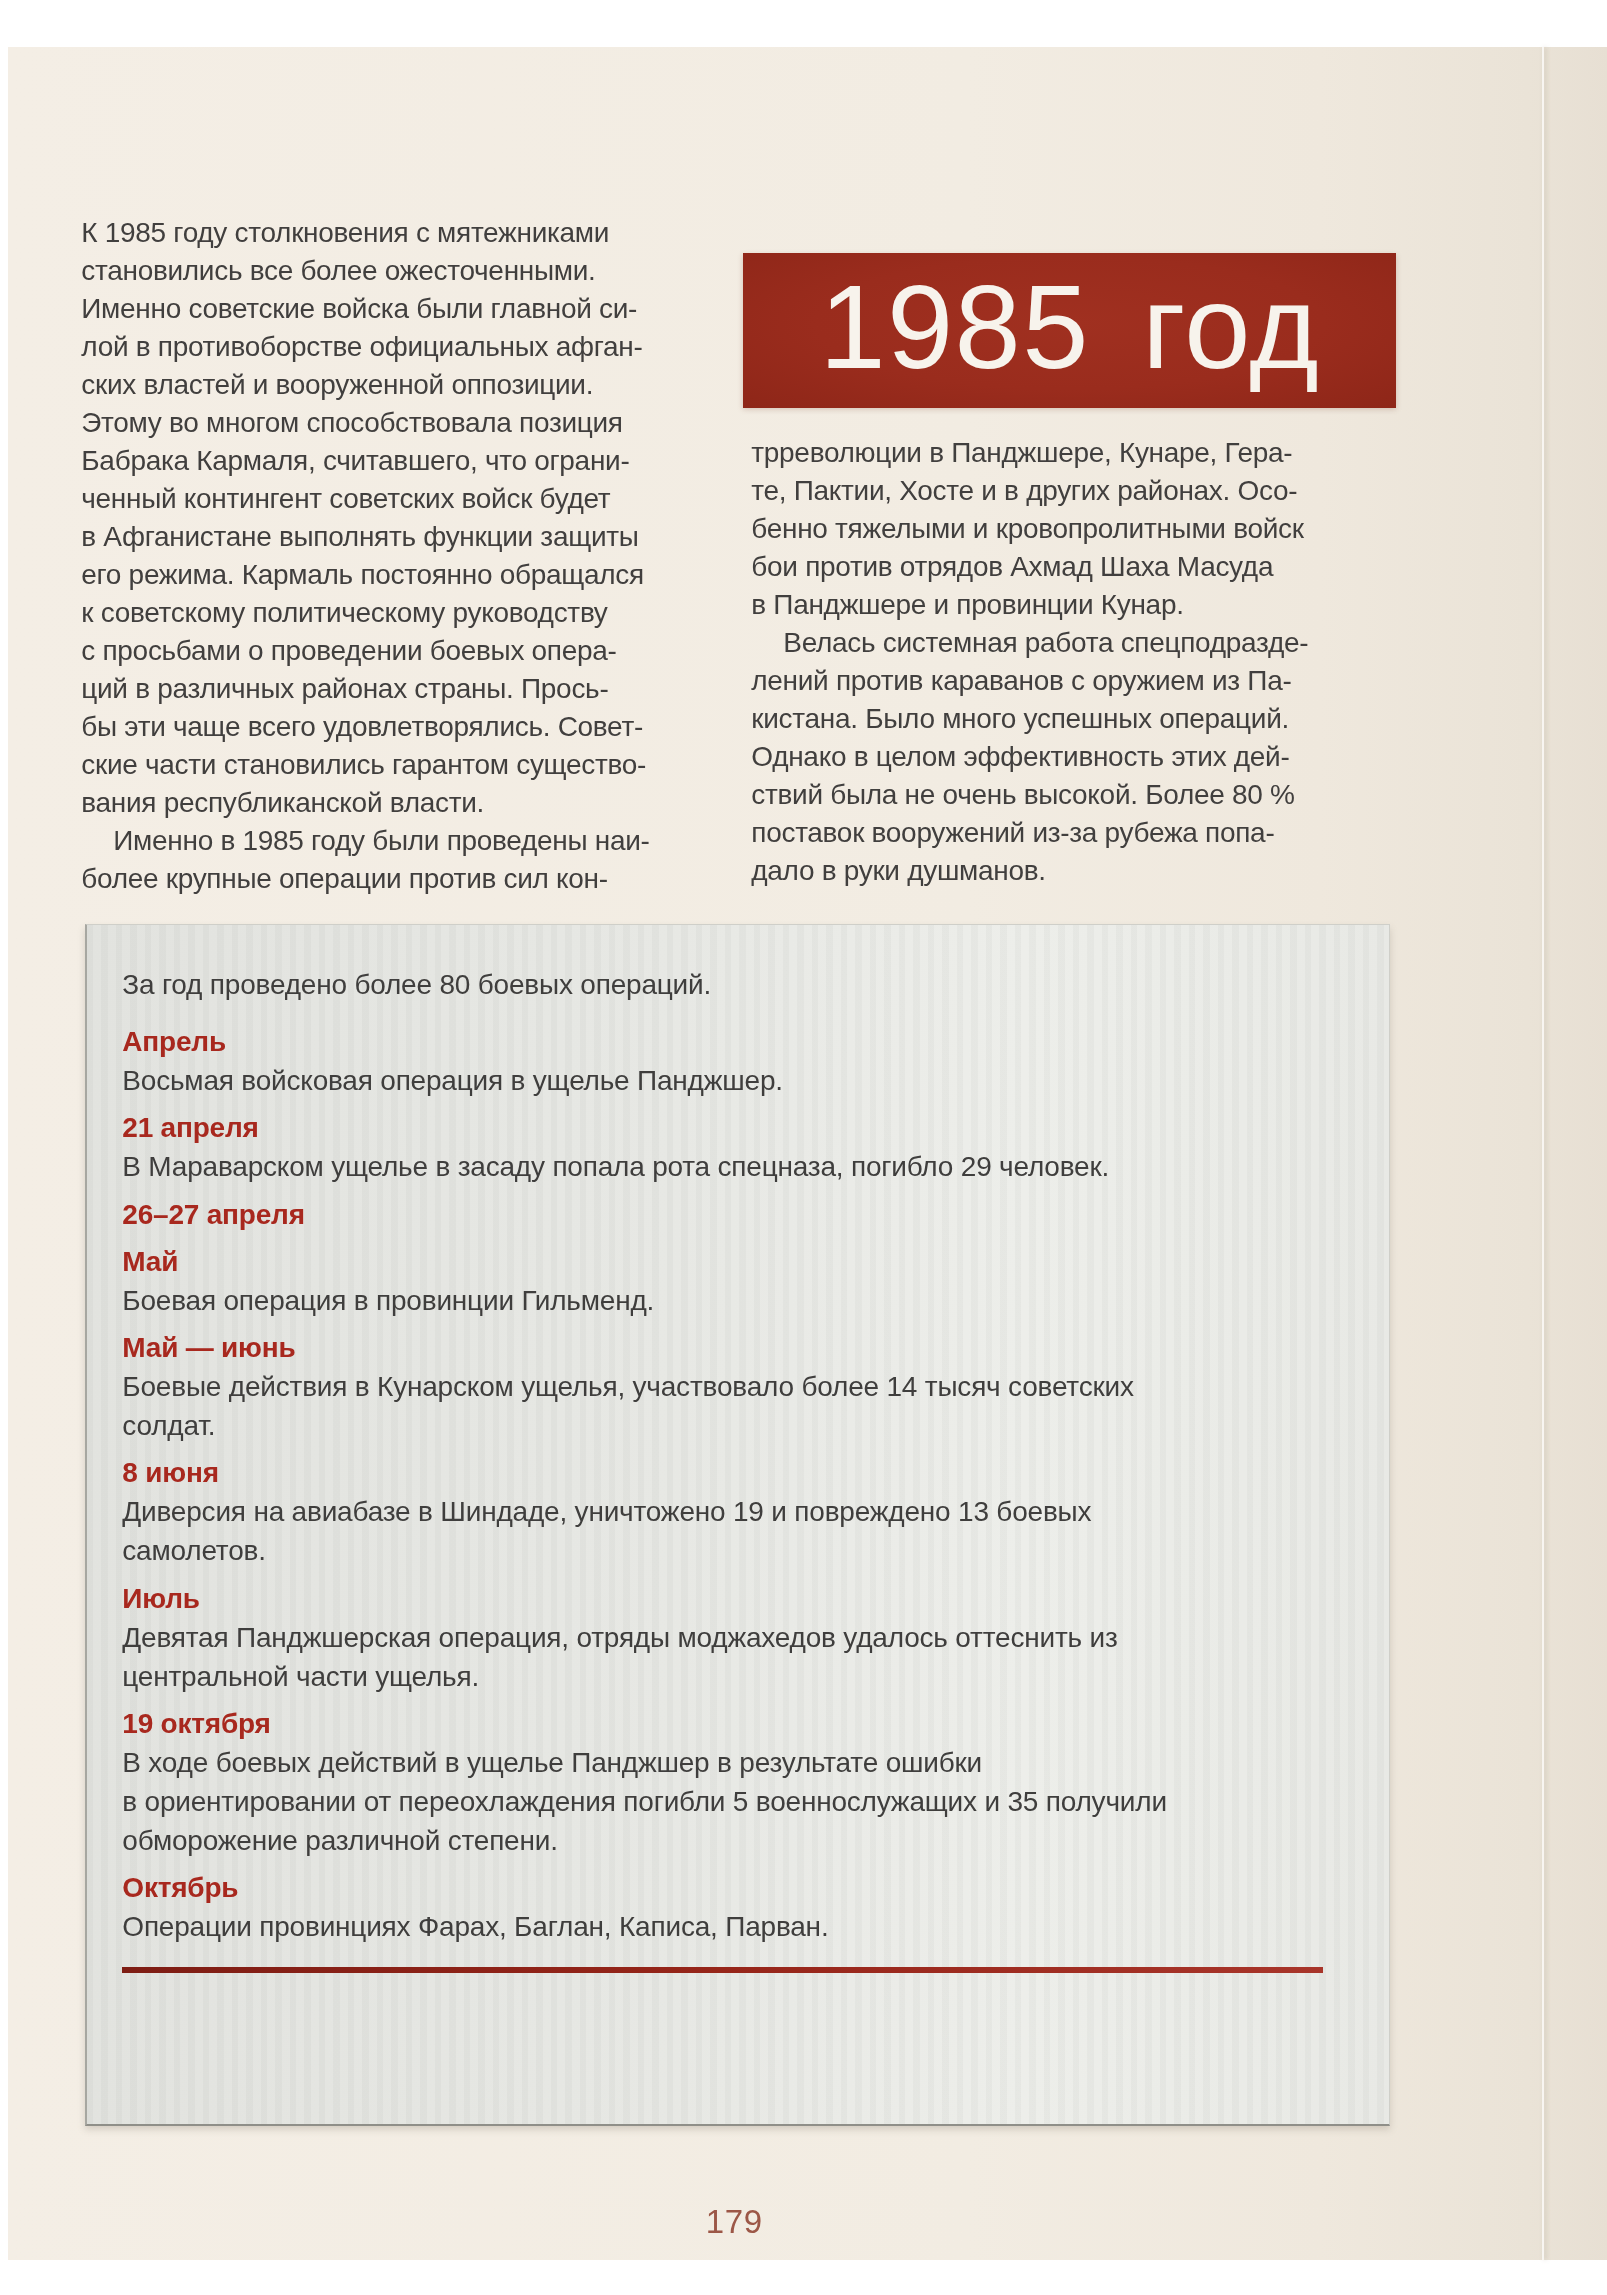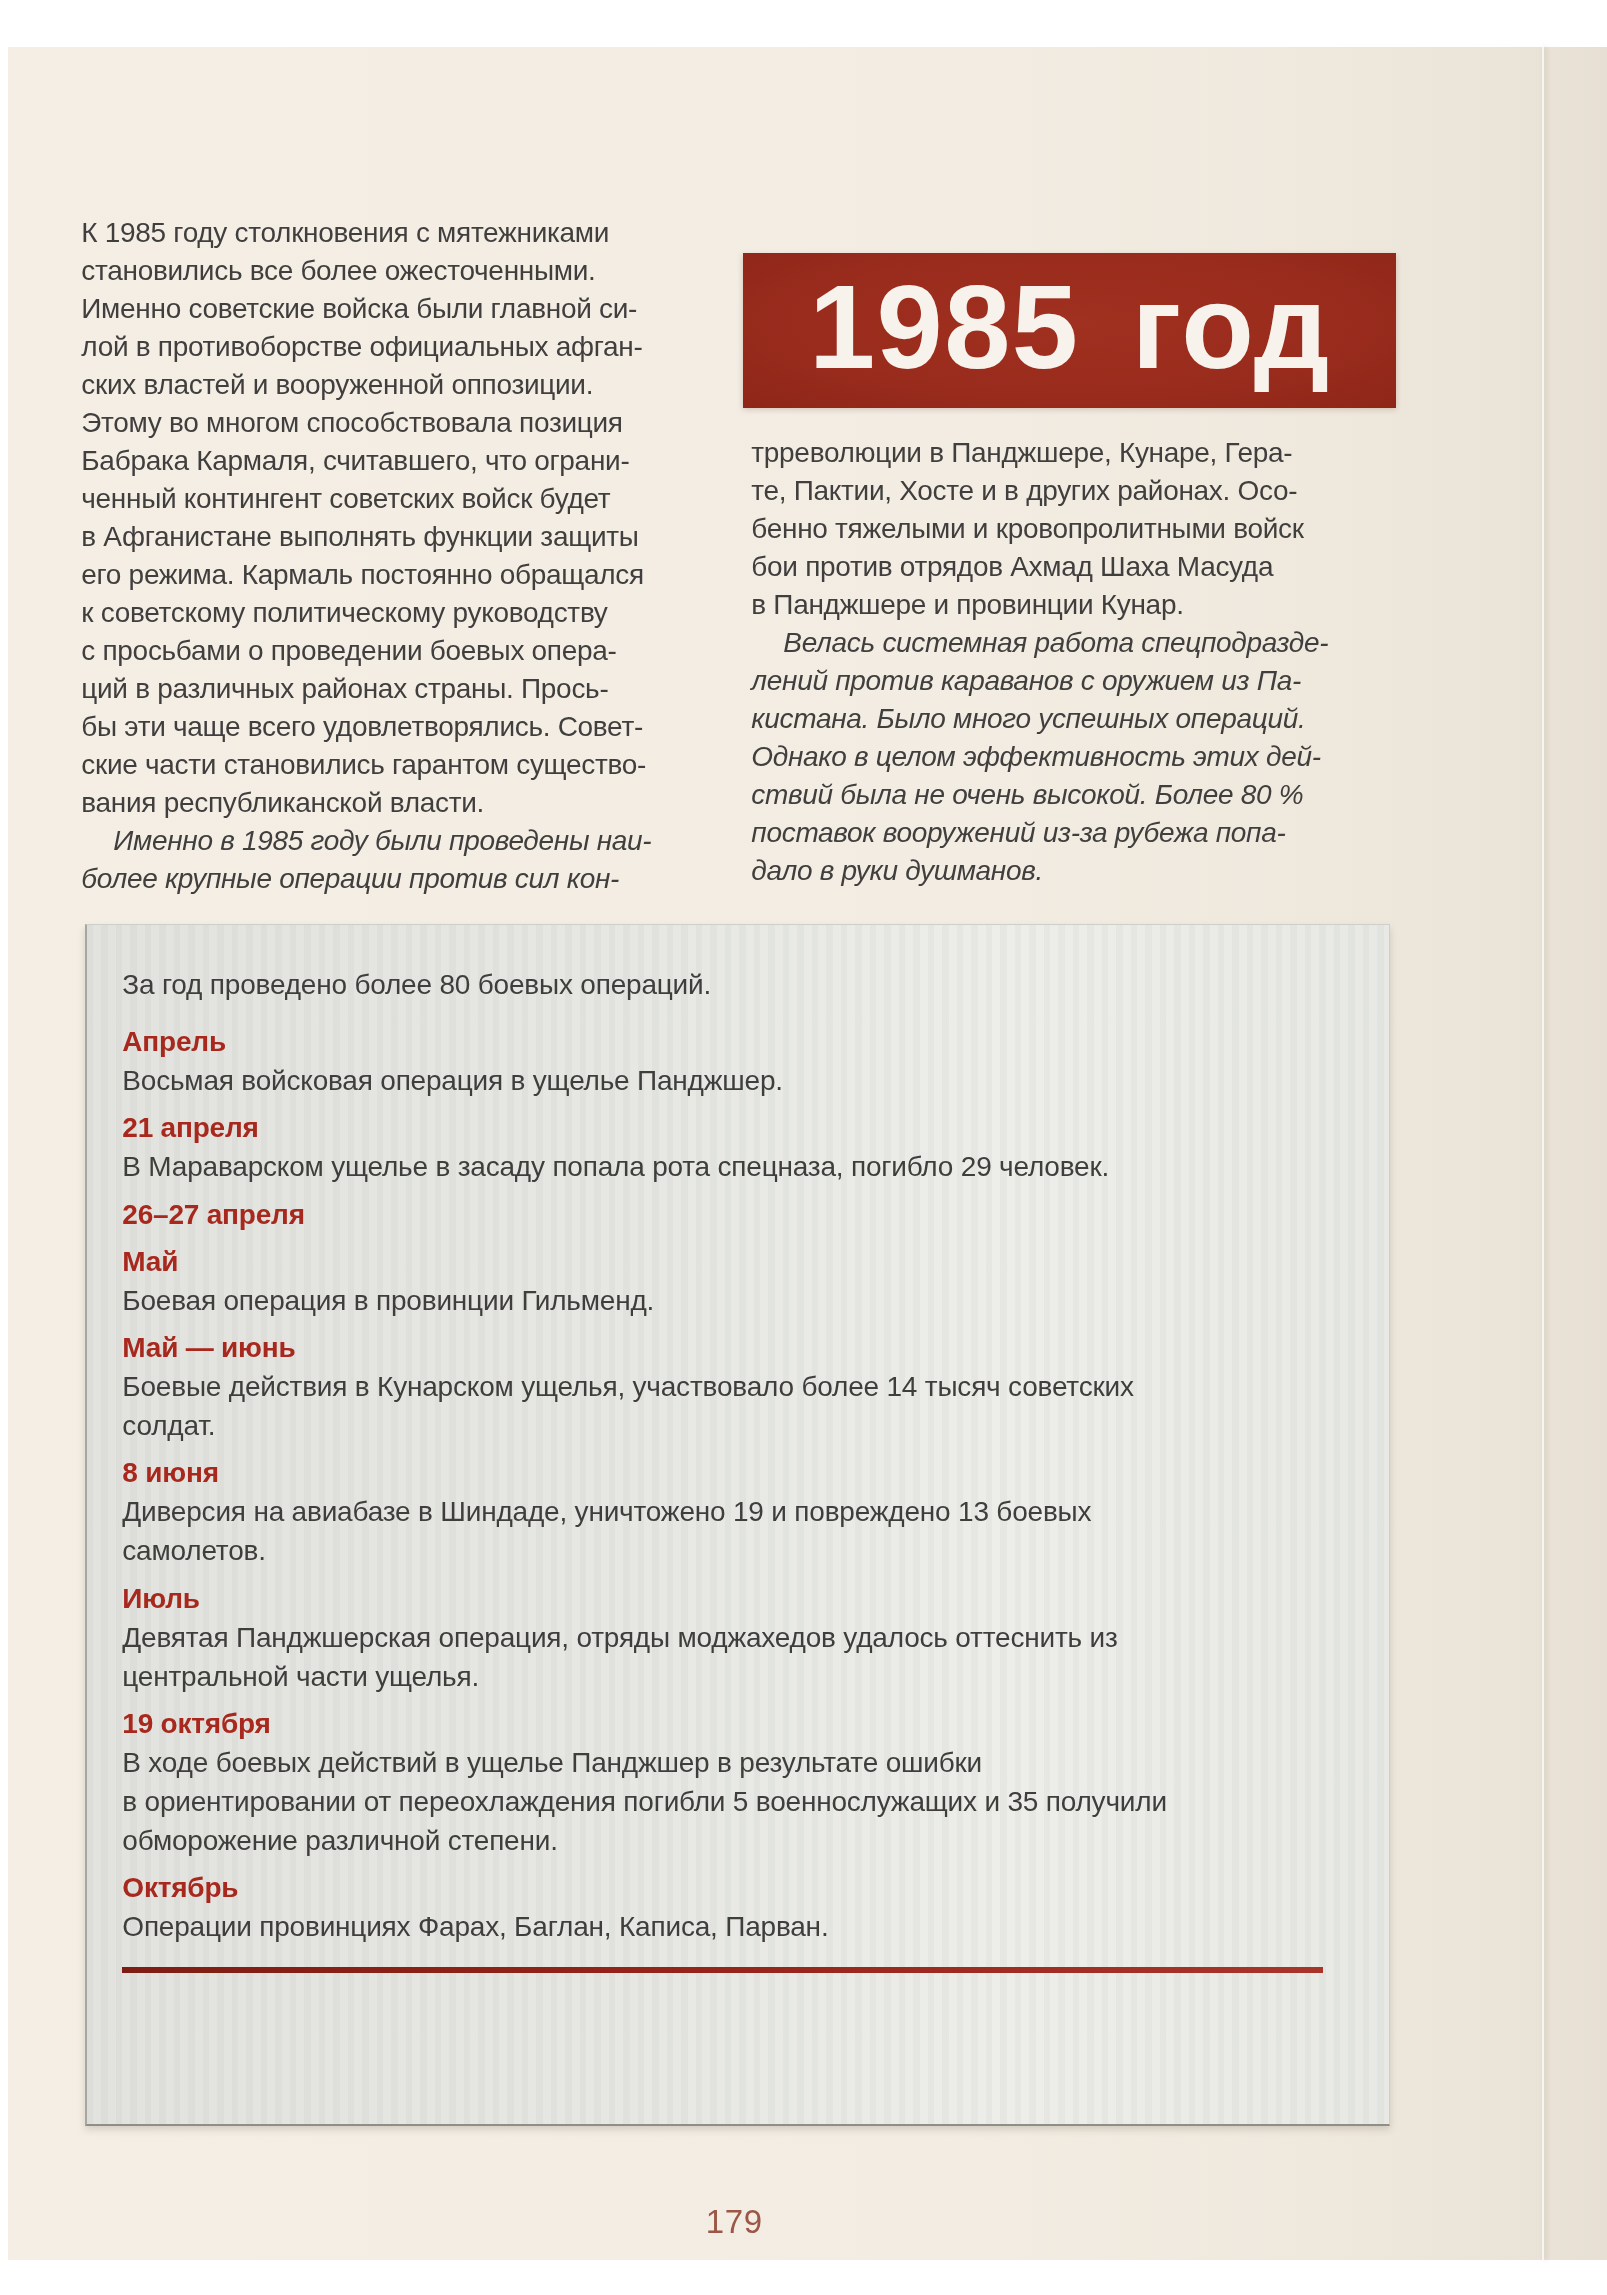--- a/index.html
+++ b/index.html
@@ -23,30 +23,30 @@
   }
   .line-block{white-space:pre-line;}
   
   .col{
     position:absolute;
     color:#413f3e;
     font-size:28px;line-height:38px;letter-spacing:-0.3px;
   }
   .col-left{left:73px;top:167px;width:646px;}
   .col-right{left:743px;top:387px;width:712px;}
-  .para-indent{text-indent:32px;font-style:italic;}
+  .para-indent{text-indent:32px;}
   
   .banner{
     position:absolute;left:735px;top:206px;width:653px;height:155px;
     background:radial-gradient(ellipse at 50% 45%, #a03020 0%, #9a2c1d 55%, #8e2618 100%);
     display:flex;align-items:center;justify-content:center;
     box-shadow:0 2.1px 5.5px rgba(120,60,40,.25);
   }
   .banner-title{
-    color:#f7f3ec;font-size:119px;font-weight:bold;line-height:1;
+    color:#f7f3ec;font-size:119px;font-weight:normal;line-height:1;
     letter-spacing:1.4px;word-spacing:18px;
     transform:translateY(-4.1px);
   }
   
   .infobox{
     position:absolute;left:77px;top:877px;width:1305px;height:1202px;
     box-sizing:border-box;
     padding:40px 66px 0 35px;
     background:
       repeating-linear-gradient(90deg,rgba(110,115,110,.05) 0 6.2px,rgba(255,255,255,0) 6.2px 14.5px),

